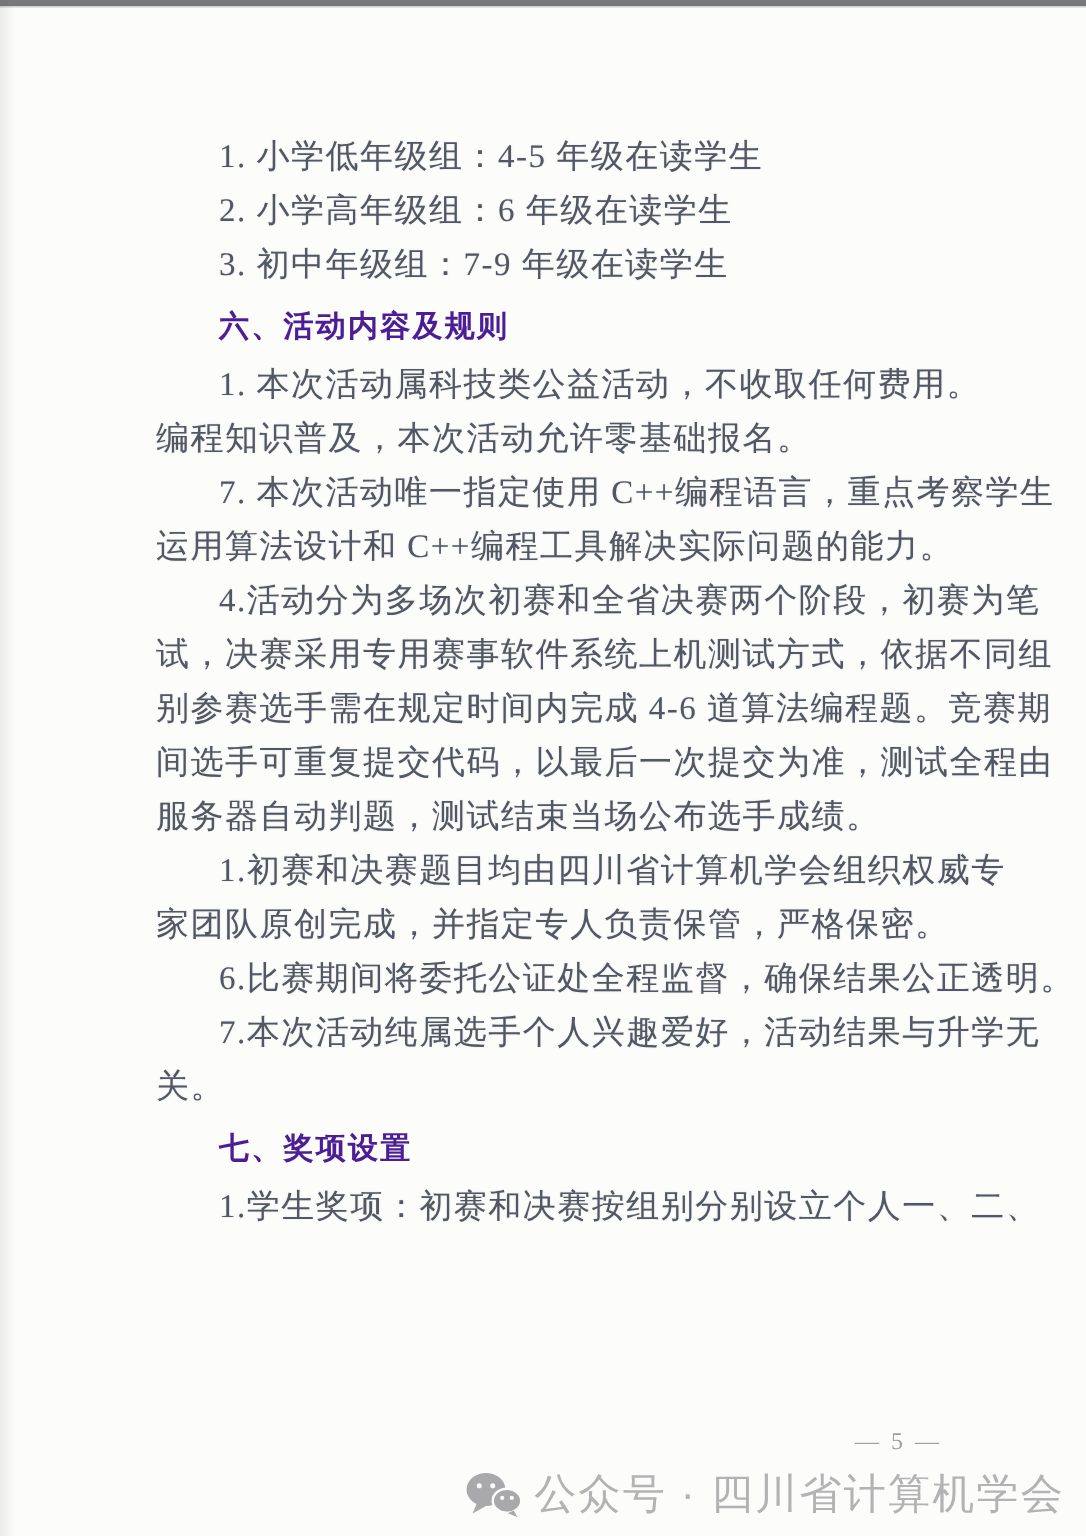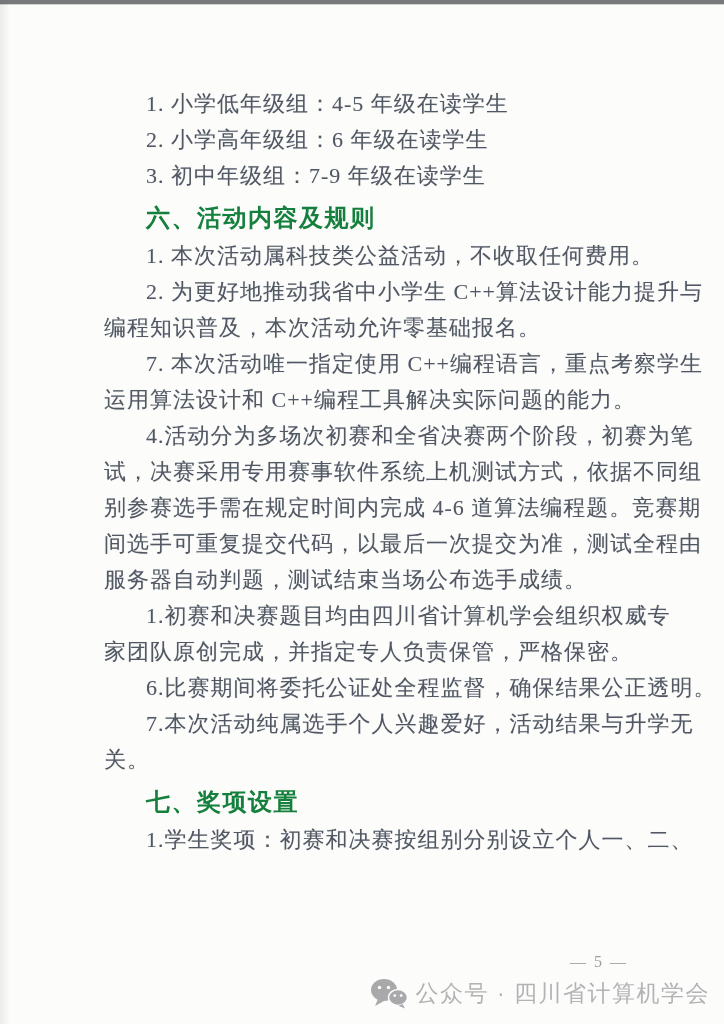--- a/index.html
+++ b/index.html
@@ -39,22 +39,22 @@
     font-size: 22px;
     letter-spacing: 1px;
     color: #515863;
     white-space: nowrap;
     text-shadow: 0 0 1px rgba(81,88,99,0.25);
   }
   .line.indent { padding-left: 42px; }
   .line.heading {
     font-family: "Liberation Sans", "DejaVu Sans", sans-serif;
     font-weight: 700;
-    font-size: 24px;
-    color: #15803d;
+    font-size: 20px;
+    color: #4c1d95;
     letter-spacing: 1.5px;
     margin-top: 6px;
     margin-bottom: 2px;
     text-shadow: none;
   }
   .page-number {
     position: absolute;
     top: 953px; right: 96px;
     font-size: 16px;
     color: #9aa0a3;
@@ -63,41 +63,40 @@
   }
   .wechat-row {
     position: absolute;
     top: 977px; right: 14px;
     display: flex;
     align-items: center;
     gap: 8px;
   }
   .wechat-row .label {
     font-family: "Liberation Sans", "DejaVu Sans", sans-serif;
-    font-size: 23px;
+    font-size: 28px;
     color: #b3b3b6;
     letter-spacing: 1.5px;
     white-space: nowrap;
   }
   .wechat-icon-box { width: 38px; height: 32px; flex: 0 0 auto; }
 </style>
 </head>
 <body>
 
 <div class="page">
   <div class="scan-top-edge"></div>
   <div class="scan-left-edge"></div>
 
   <div class="content">
     <div class="line indent">1. 小学低年级组：4-5 年级在读学生</div>
     <div class="line indent">2. 小学高年级组：6 年级在读学生</div>
     <div class="line indent">3. 初中年级组：7-9 年级在读学生</div>
     <div class="line heading indent">六、活动内容及规则</div>
     <div class="line indent">1. 本次活动属科技类公益活动，不收取任何费用。</div>
-    <div class="line indent">2. 为更好地推动我省中小学生 C++算法设计能力提升与</div>
     <div class="line">编程知识普及，本次活动允许零基础报名。</div>
     <div class="line indent">7. 本次活动唯一指定使用 C++编程语言，重点考察学生</div>
     <div class="line">运用算法设计和 C++编程工具解决实际问题的能力。</div>
     <div class="line indent">4.活动分为多场次初赛和全省决赛两个阶段，初赛为笔</div>
     <div class="line">试，决赛采用专用赛事软件系统上机测试方式，依据不同组</div>
     <div class="line">别参赛选手需在规定时间内完成 4-6 道算法编程题。竞赛期</div>
     <div class="line">间选手可重复提交代码，以最后一次提交为准，测试全程由</div>
     <div class="line">服务器自动判题，测试结束当场公布选手成绩。</div>
     <div class="line indent">1.初赛和决赛题目均由四川省计算机学会组织权威专</div>
     <div class="line">家团队原创完成，并指定专人负责保管，严格保密。</div>

